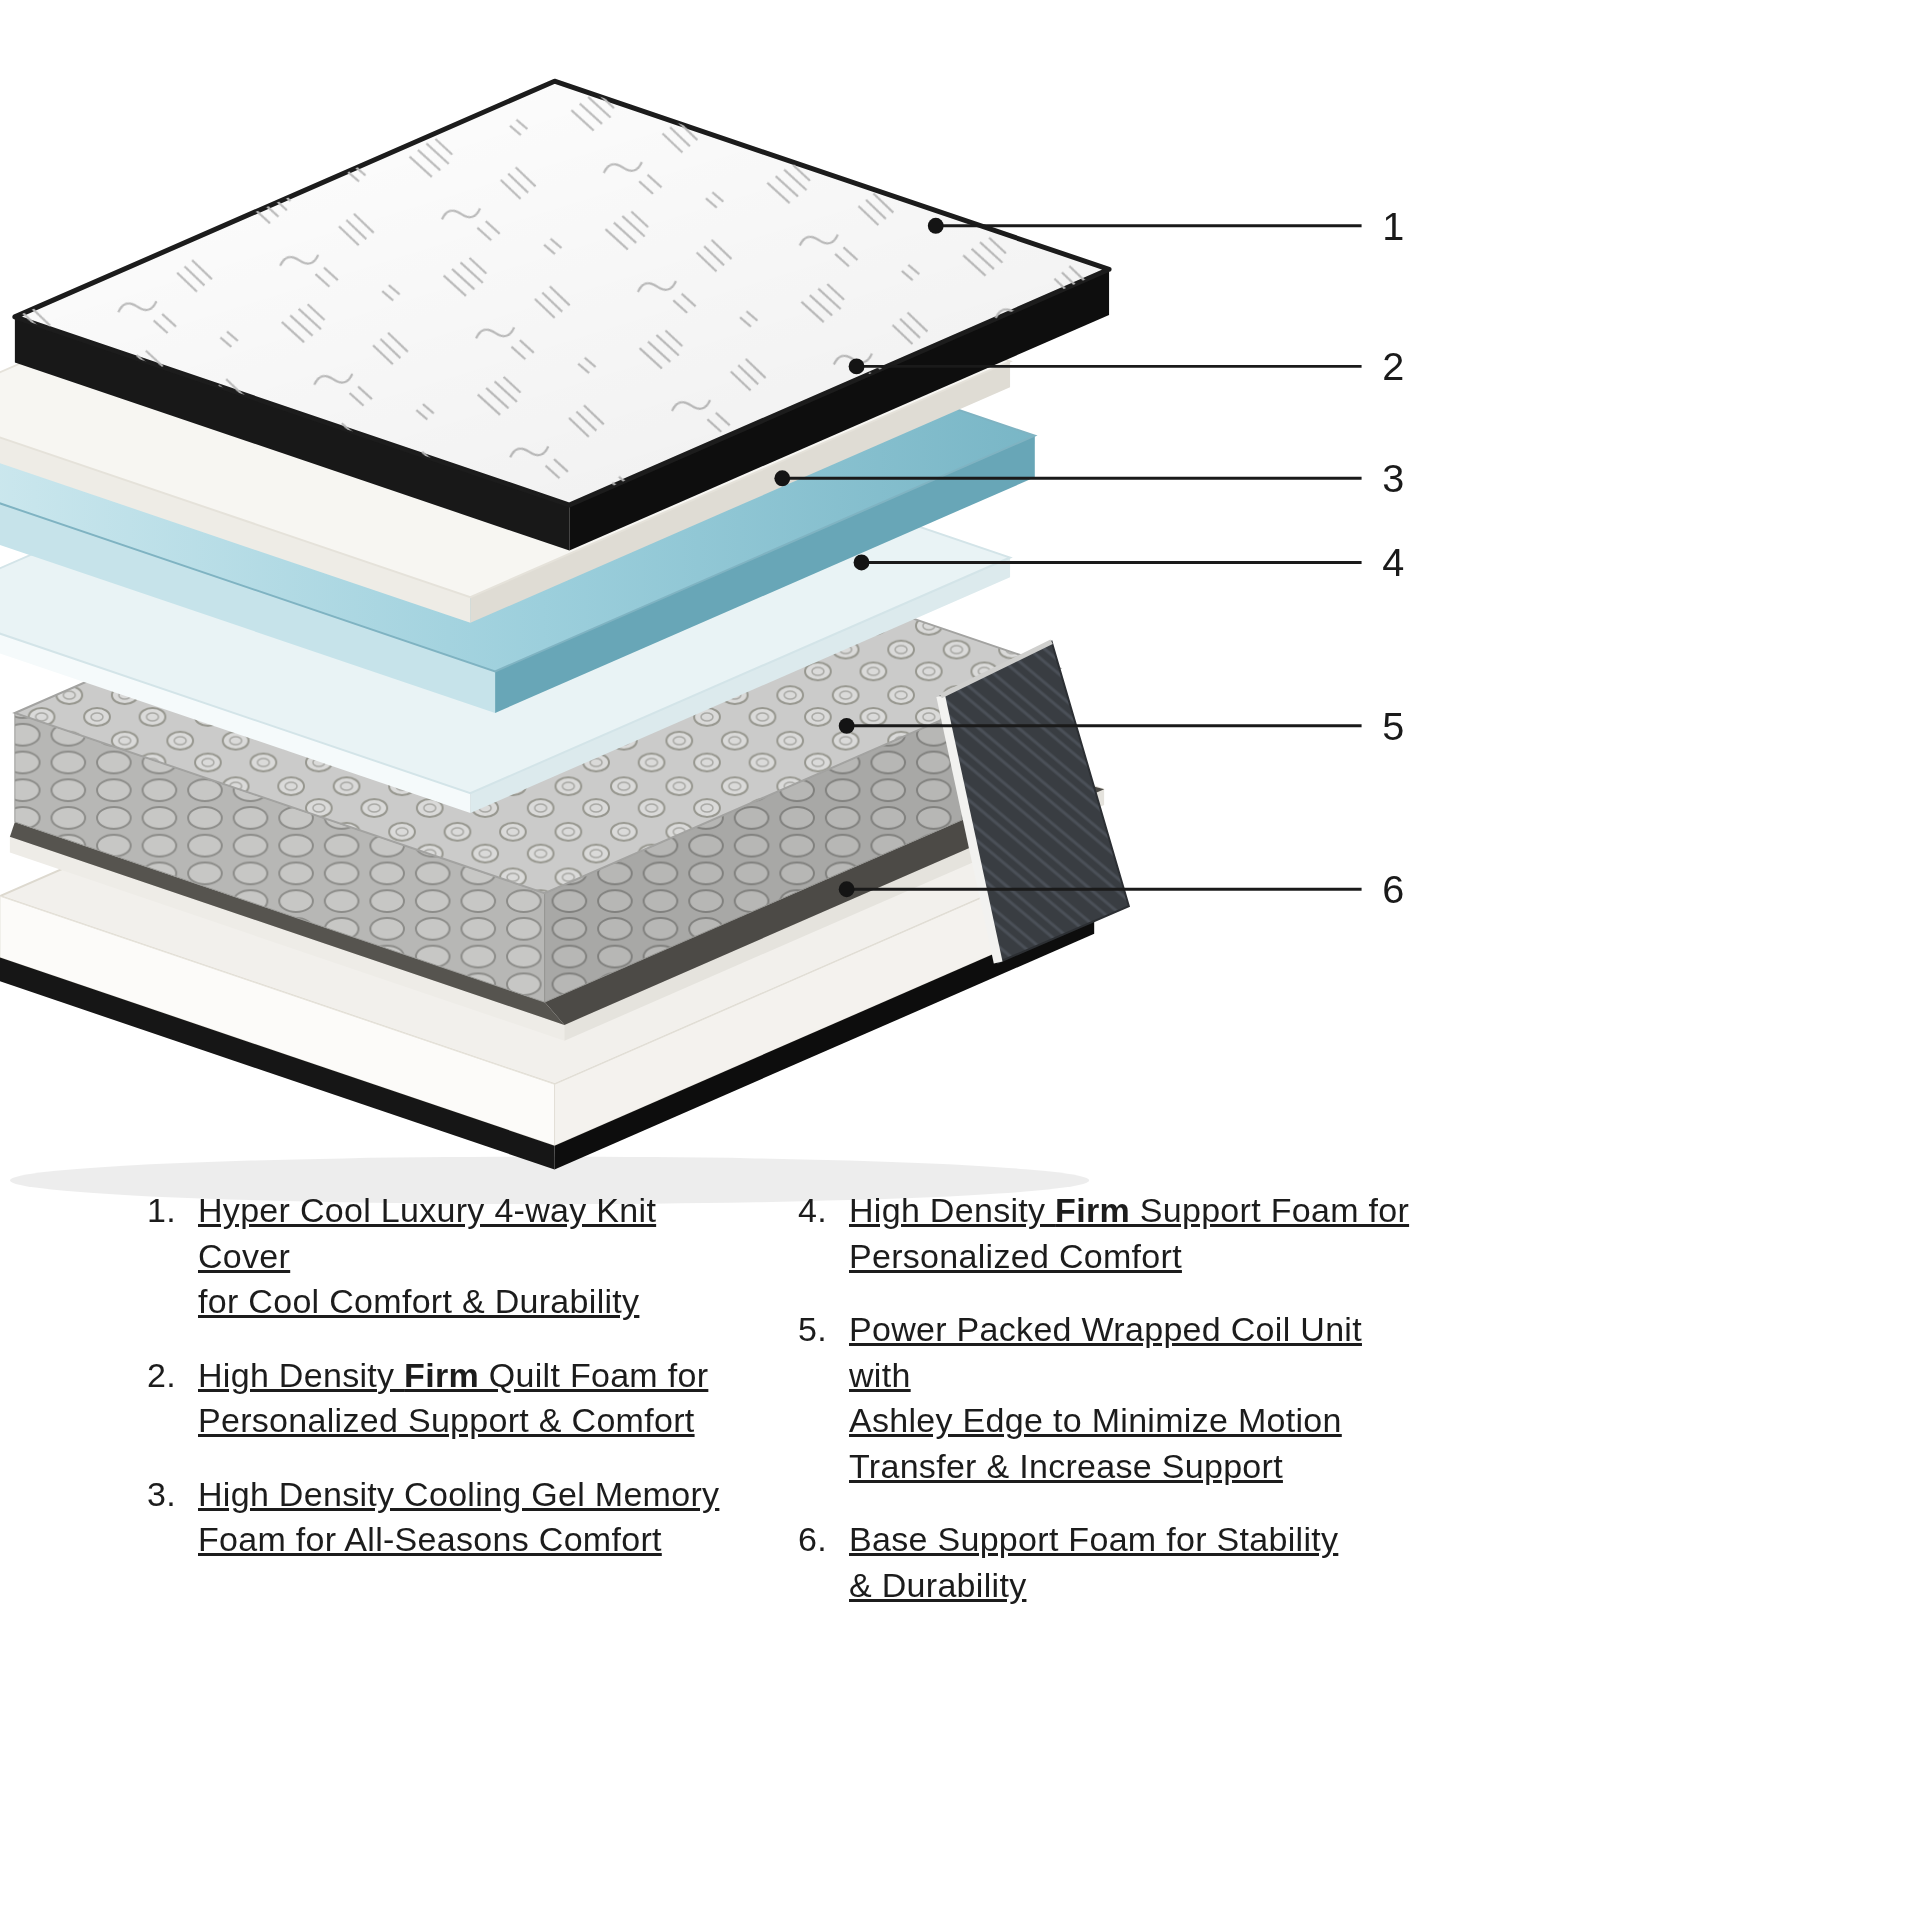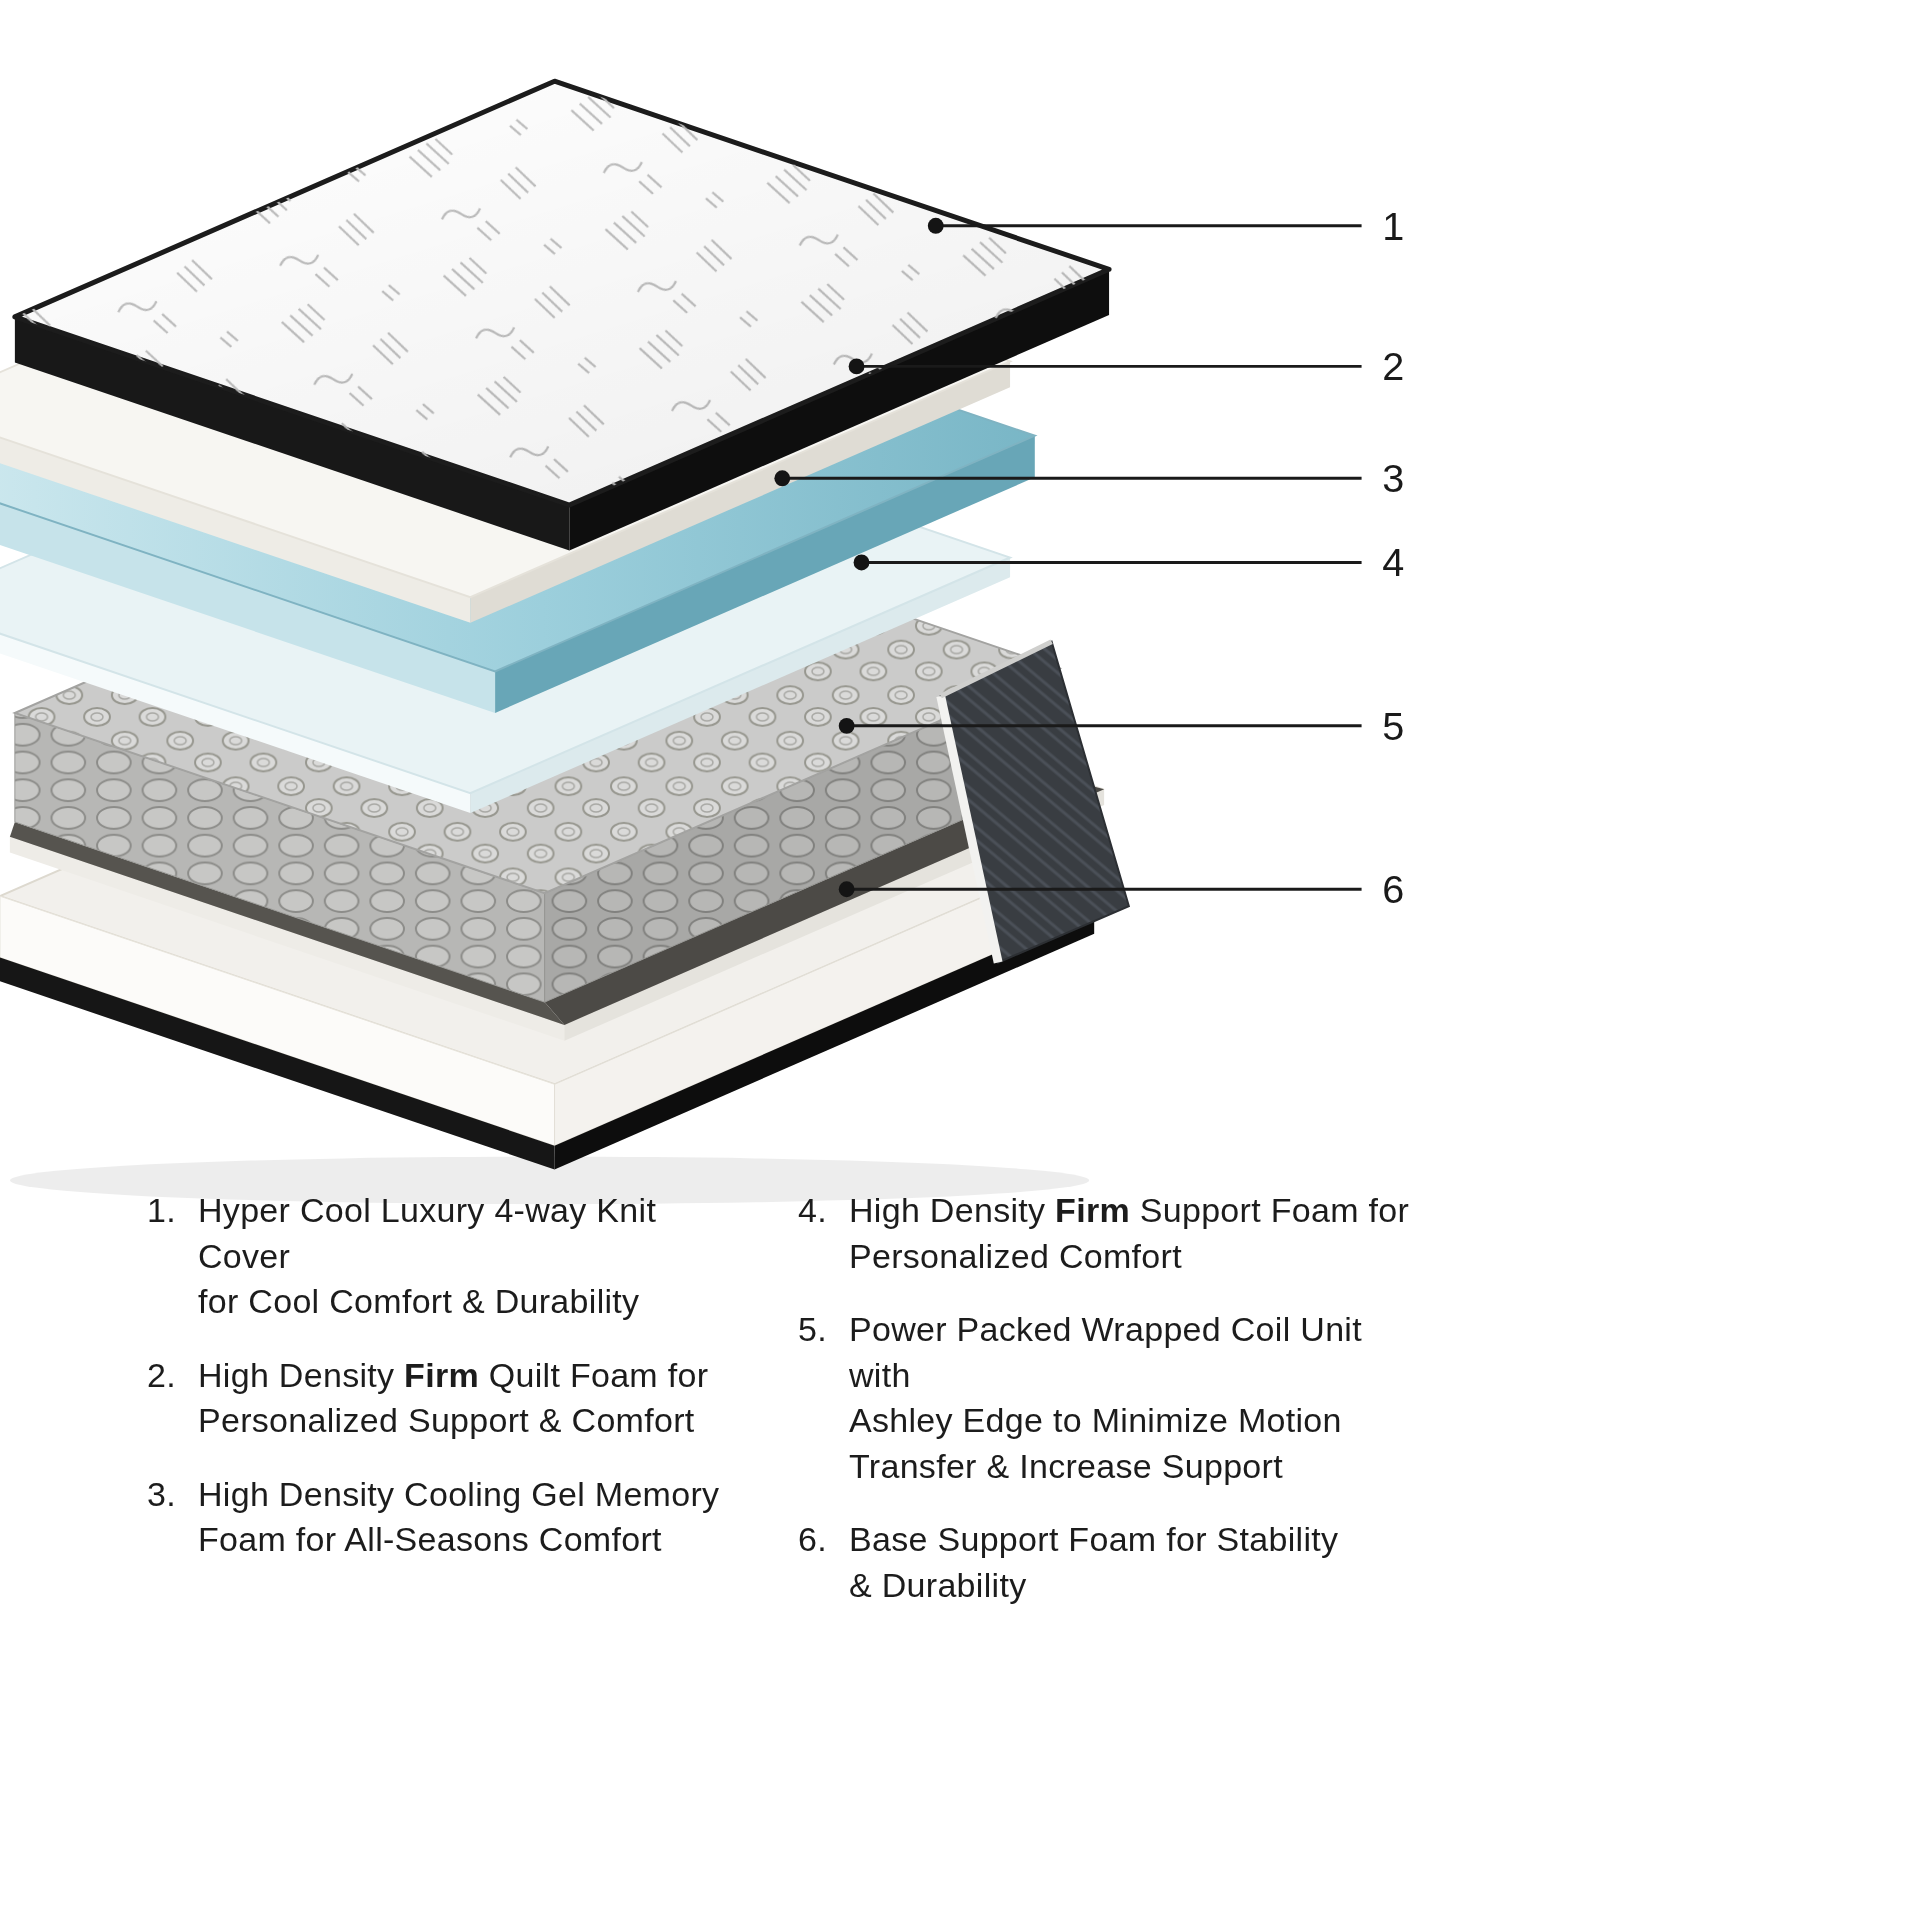--- a/index.html
+++ b/index.html
@@ -10,21 +10,21 @@
   #illustration{position:absolute;left:0;top:0;}
   .callout-line{stroke:#1a1a1a;stroke-width:3;}
   .callout-dot{fill:#141414;}
   .callout-num{font-family:"Liberation Sans",sans-serif;font-size:40px;fill:#1a1a1a;dominant-baseline:central;}
   .legend{position:absolute;top:1188px;left:0;width:1927px;}
   .legend-col{position:absolute;top:0;display:flex;flex-direction:column;gap:28px;}
   .col-left{left:147px;width:579px;}
   .col-right{left:798px;width:614px;}
   .legend-item{display:flex;align-items:flex-start;font-size:34px;line-height:1.34;color:#1c1c1c;letter-spacing:0.3px;}
   .legend-item .num{flex:0 0 51px;}
-  .legend-item .txt{flex:1;white-space:pre-line;}
+  .legend-item .txt{flex:1;white-space:pre-line;text-decoration:underline;}
   .legend-item b{font-weight:700;}
 </style>
 </head>
 <body>
 
 <div id="canvas">
 
   <svg id="illustration" width="1927" height="1927" viewBox="0 0 1946 1946">
     <defs>
       <linearGradient id="gelGrad" x1="0" y1="0" x2="1" y2="0">

